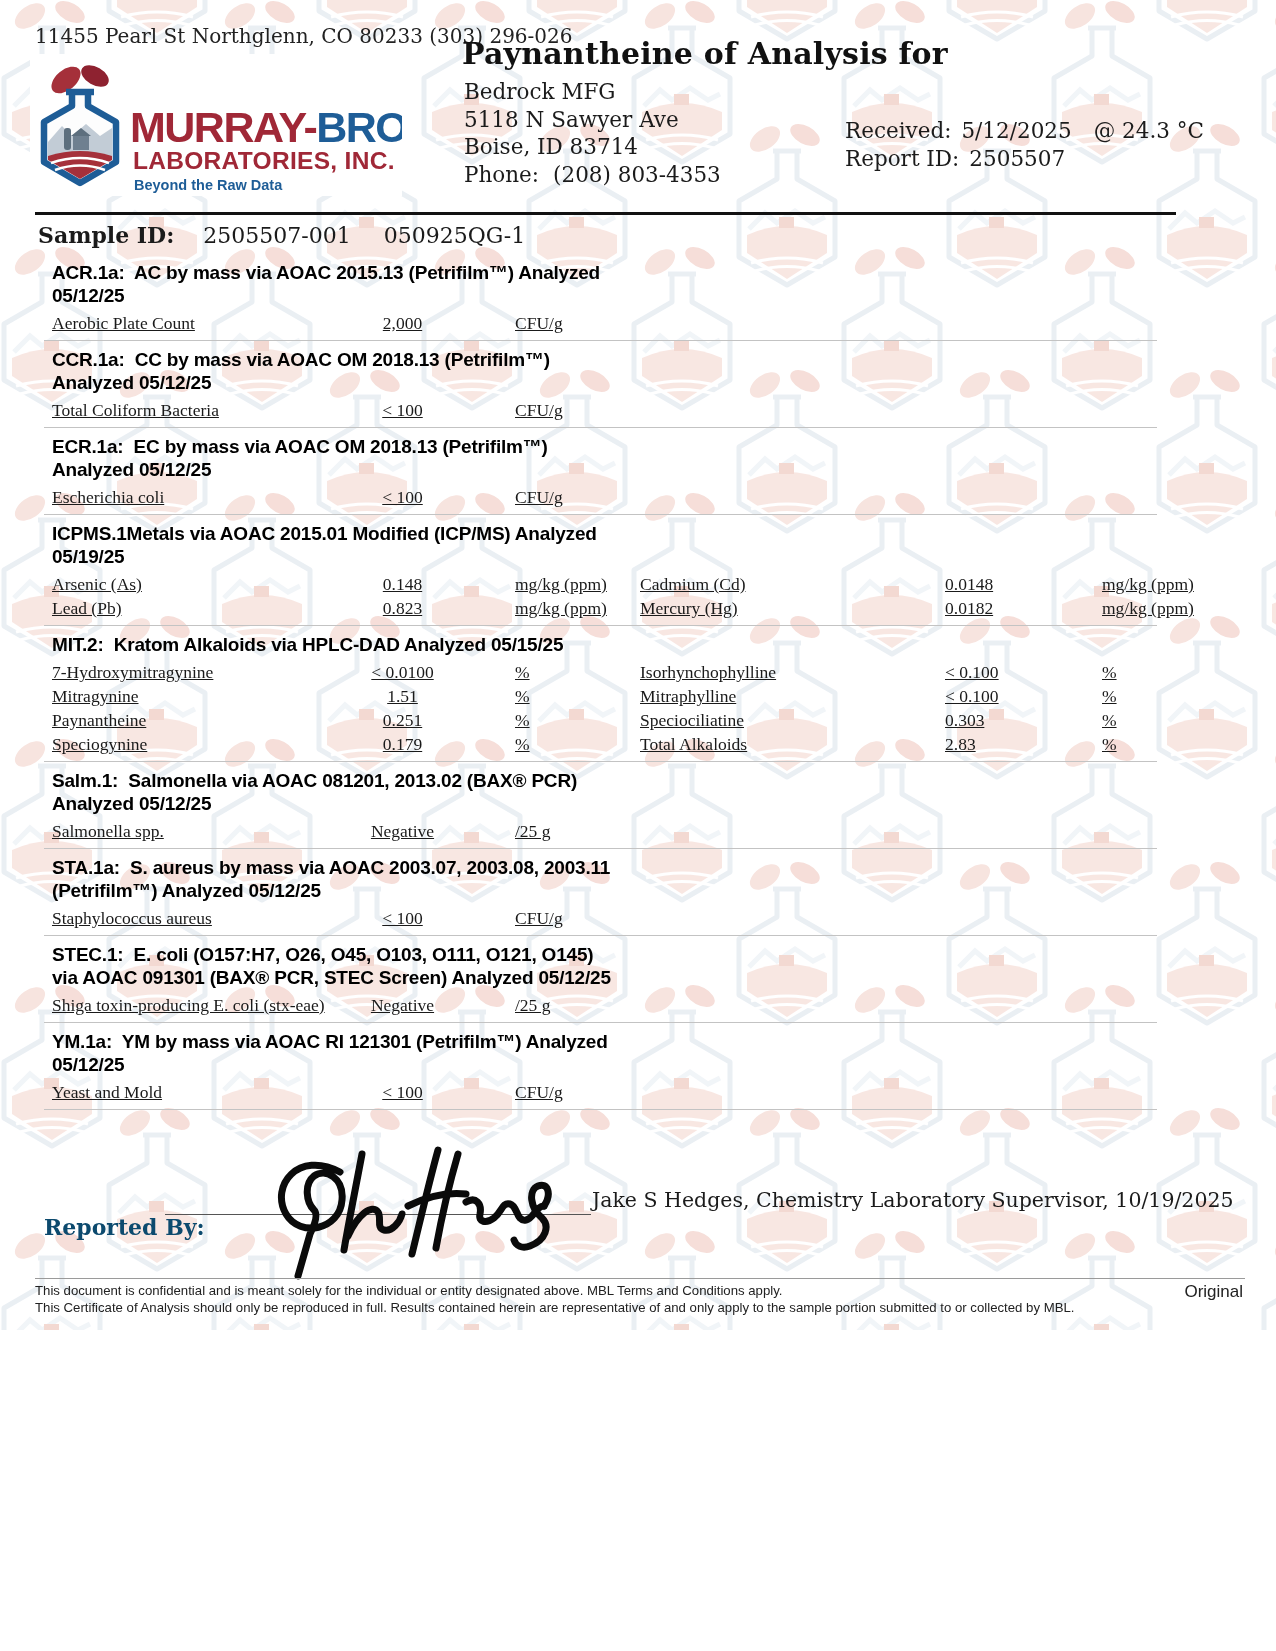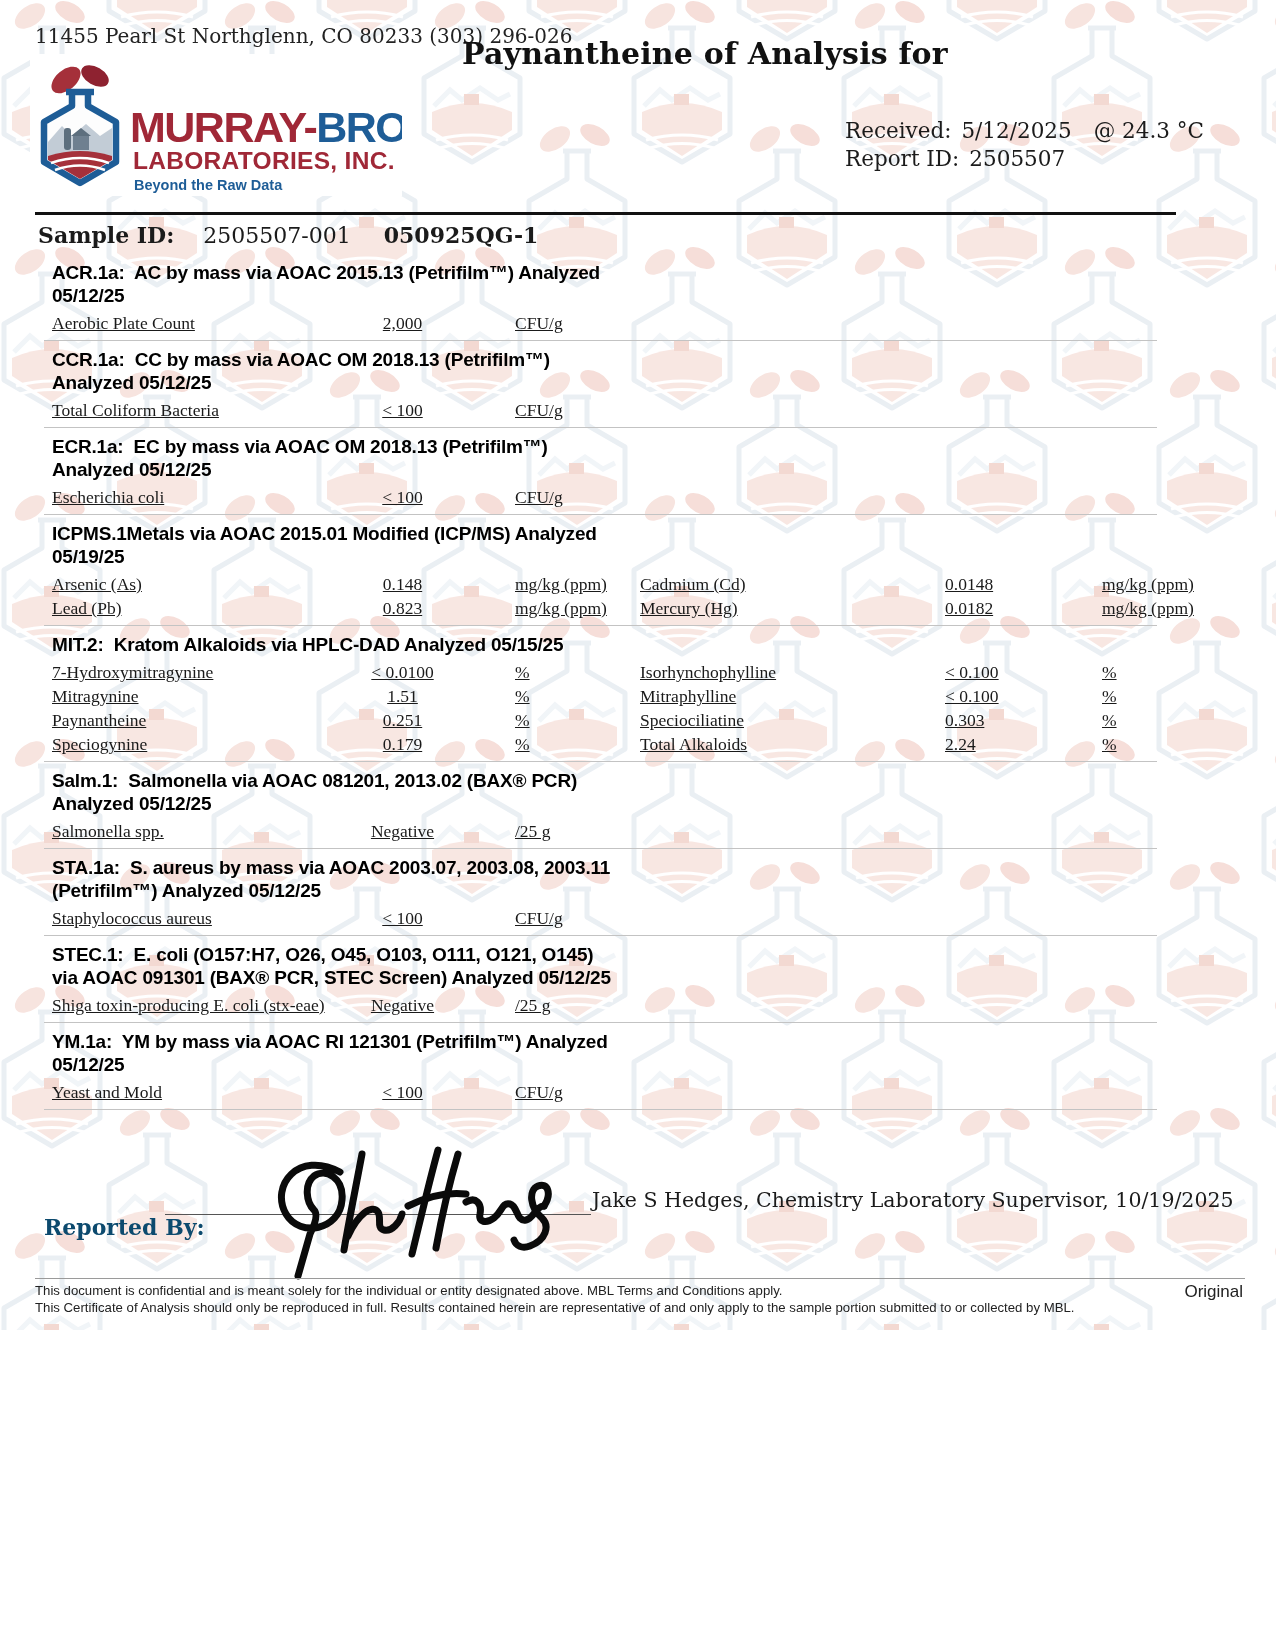--- a/index.html
+++ b/index.html
@@ -22,21 +22,21 @@
   .recv{position:absolute;left:845px;top:117px;font-size:21.5px;line-height:28px;}
   .recv .row{white-space:nowrap;}
   .recv .gap{display:inline-block;width:22px;}
   .recv .lbl-gap{display:inline-block;width:10px;}
   .header-rule{position:absolute;left:35px;top:212px;width:1141px;height:3px;background:#111;}
 
   
   .sample-bar{position:absolute;left:38px;top:222px;font-size:22px;}
   .sample-bar .s-label{font-weight:bold;}
   .sample-bar .s-val1{margin-left:22px;}
-  .sample-bar .s-val2{margin-left:26px;font-weight:bold;}
+  .sample-bar .s-val2{margin-left:26px;}
 
   
   .sections{position:absolute;left:44px;top:254px;width:1113px;}
   .test-section{padding:7px 0 5px 0;border-bottom:1px solid #c3c3c3;}
   .sec-heading{
     font-family:"Liberation Sans", sans-serif;
     font-weight:bold;font-size:19px;line-height:23px;color:#000;
     letter-spacing:-0.2px;white-space:pre-wrap;
     padding-left:8px;margin-bottom:4px;max-width:640px;
   }
@@ -114,20 +114,26 @@
           <path d="M13,97 Q42,87 71,97" stroke="#ffffff" stroke-width="2.5" fill="none"></path>
           <path d="M17,104 Q42,95 67,104" stroke="#ffffff" stroke-width="2.5" fill="none"></path>
         </g>
         <text class="logo-txt" x="100" y="88" font-size="43" letter-spacing="-1.5"><tspan class="t-red">MURRAY-</tspan><tspan class="t-blue">BROWN</tspan></text>
         <text class="logo-txt t-red" x="103" y="115" font-size="24.5" letter-spacing="0.3">LABORATORIES, INC.</text>
         <text class="logo-txt t-blue" x="104" y="136" font-size="14.5">Beyond the Raw Data</text>
       </svg>
     </div>
 
     <div class="coa-title">Paynantheine of Analysis for</div>
+    <div class="client">
+      <div>Bedrock MFG</div>
+      <div>5118 N Sawyer Ave</div>
+      <div>Boise, ID 83714</div>
+      <div><span>Phone:</span><span class="lbl-gap" style="display:inline-block;width:14px;"></span><span>(208) 803-4353</span></div>
+    </div>
 
     <div class="recv">
       <div class="row"><span>Received:</span><span class="lbl-gap"></span><span>5/12/2025</span><span class="gap"></span><span>@ 24.3 °C</span></div>
       <div class="row"><span>Report ID:</span><span class="lbl-gap"></span><span>2505507</span></div>
     </div>
 
     <div class="header-rule"></div>
 
     <div class="sample-bar">
       <span class="s-label">Sample ID:</span>
@@ -207,21 +213,21 @@
             <span class="cell u">%</span>
             <span class="cell a2">Speciociliatine</span>
             <span class="cell v2">0.303</span>
             <span class="cell u2">%</span>
           </div>
           <div class="sec-row six">
             <span class="cell a">Speciogynine</span>
             <span class="cell v">0.179</span>
             <span class="cell u">%</span>
             <span class="cell a2">Total Alkaloids</span>
-            <span class="cell v2">2.24</span>
+            <span class="cell v2">2.83</span>
             <span class="cell u2">%</span>
           </div>
         </section>
         <section class="test-section">
           <div class="sec-heading">Salm.1:  Salmonella via AOAC 081201, 2013.02 (BAX® PCR)
 Analyzed 05/12/25</div>
           <div class="sec-row three">
             <span class="cell a">Salmonella spp.</span>
             <span class="cell v">Negative</span>
             <span class="cell u">/25 g</span>

